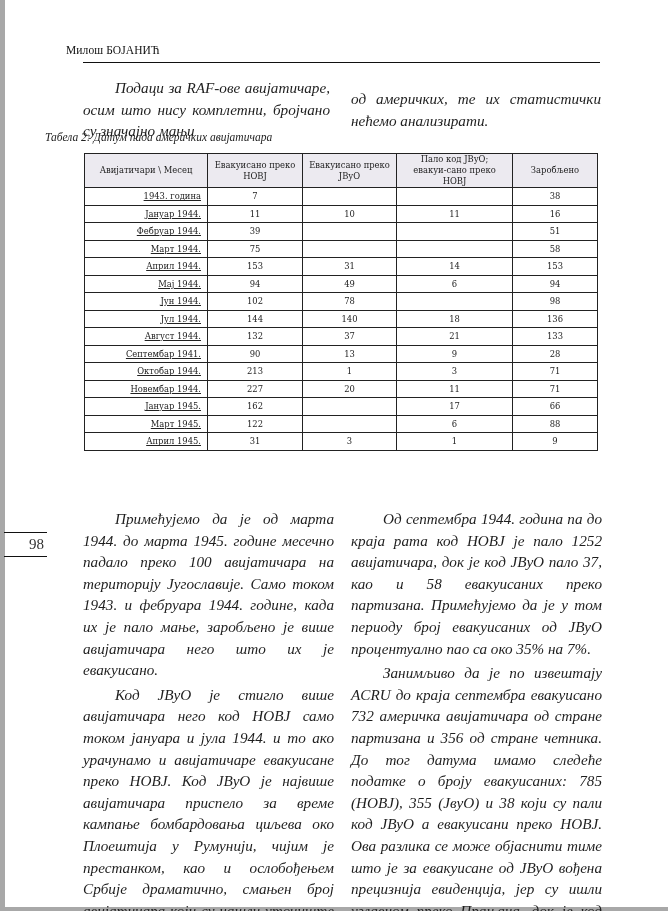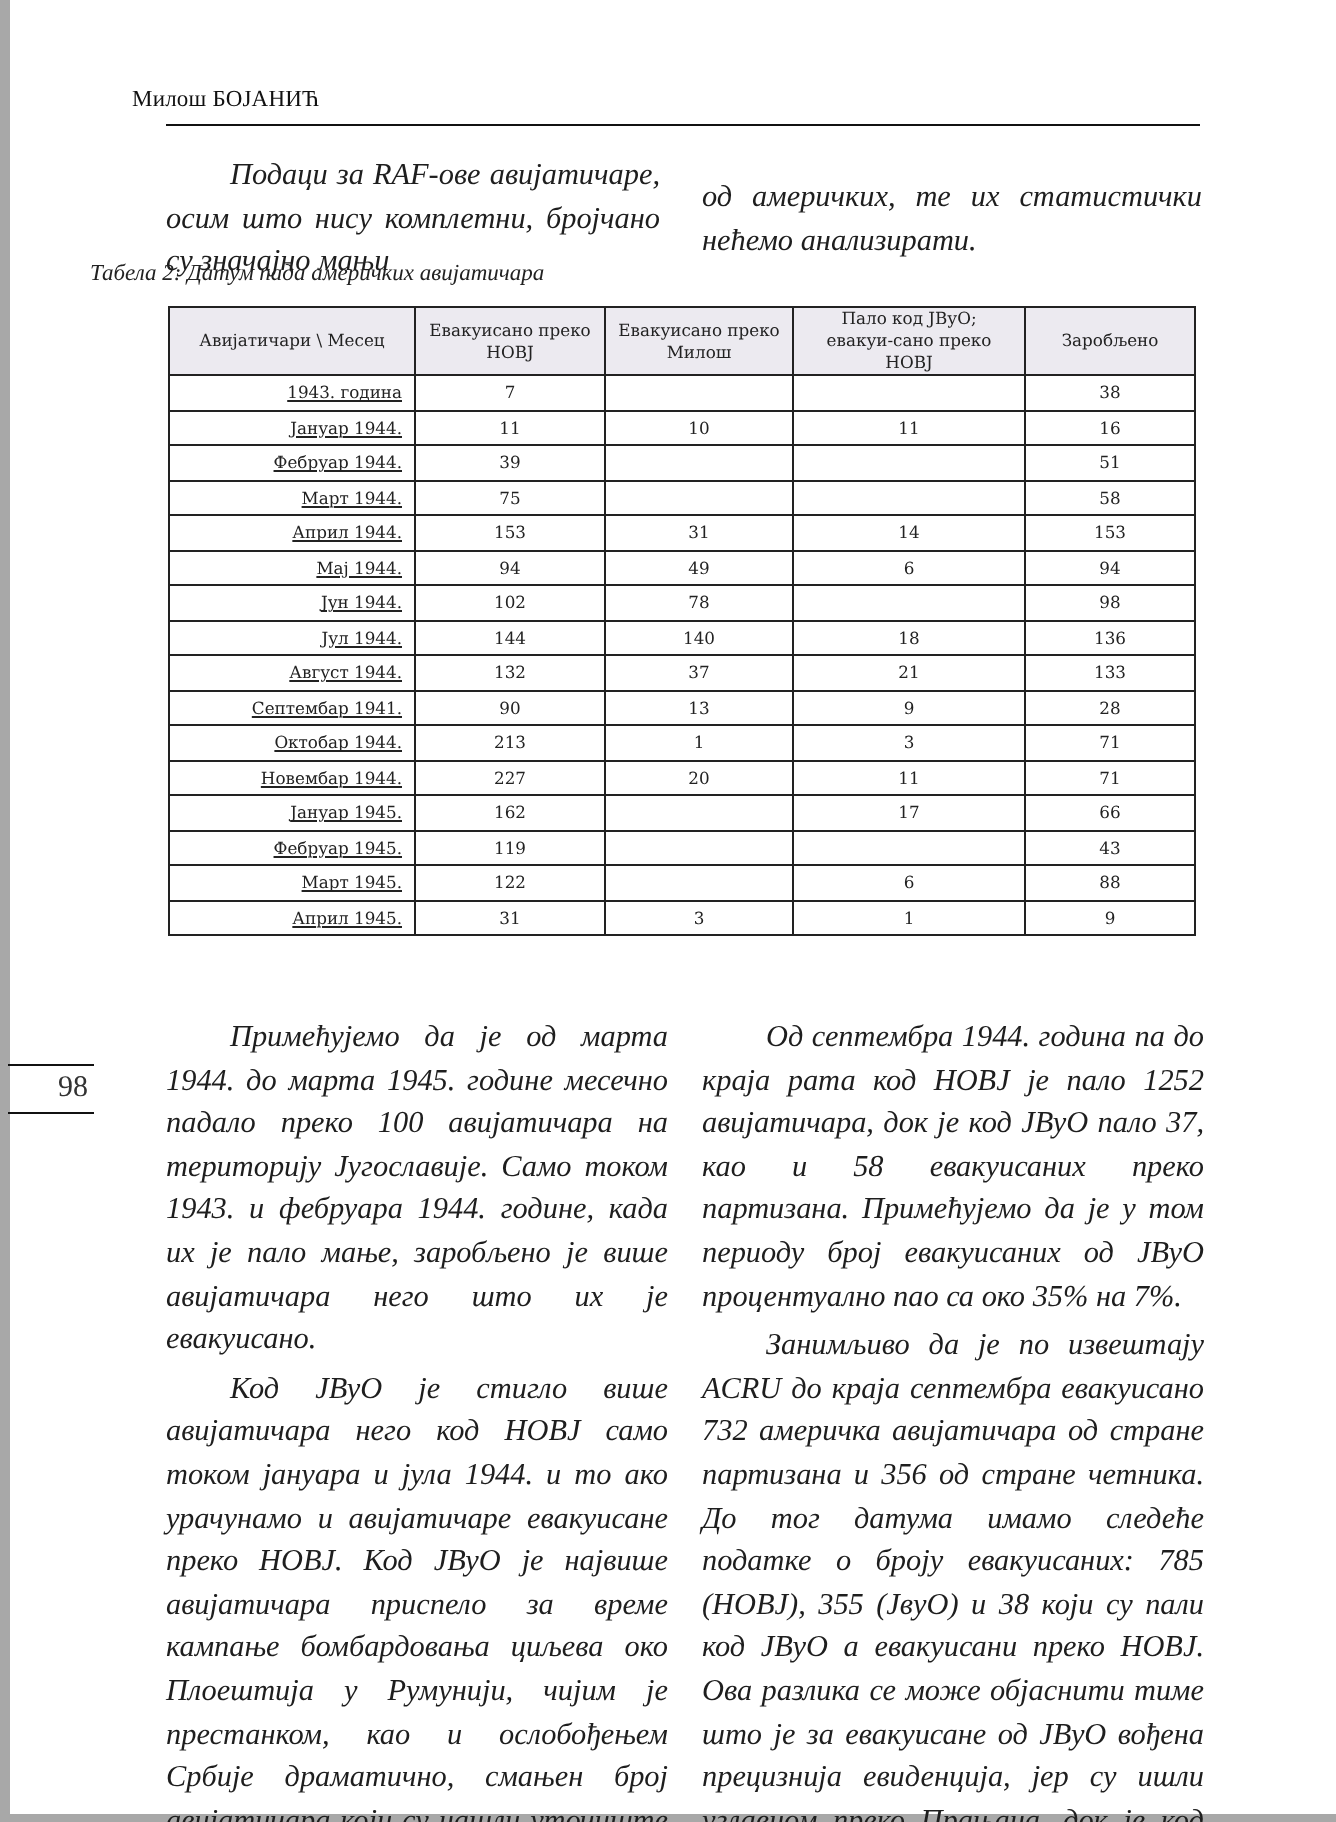--- a/index.html
+++ b/index.html
@@ -60,21 +60,21 @@
   <p>од америчких, те их статистички нећемо анализирати.</p>
 </div>
 
 <div class="caption">Табела 2: Датум пада америчких авијатичара</div>
 
 <table class="data">
   <thead>
     <tr>
       <th class="h0">Авијатичари \ Месец</th>
       <th class="c1">Евакуисано преко НОВЈ</th>
-      <th class="c2">Евакуисано преко Милош</th>
+      <th class="c2">Евакуисано преко ЈВуО</th>
       <th class="c3">Пало код ЈВуО; евакуи-сано преко НОВЈ</th>
       <th>Заробљено</th>
     </tr>
   </thead>
   <tbody id="table-body">
       <tr>
         <td class="month">1943. година</td>
         <td>7</td>
         <td></td>
         <td></td>
@@ -158,27 +158,20 @@
         <td>71</td>
       </tr>
       <tr>
         <td class="month">Јануар 1945.</td>
         <td>162</td>
         <td></td>
         <td>17</td>
         <td>66</td>
       </tr>
       <tr>
-        <td class="month">Фебруар 1945.</td>
-        <td>119</td>
-        <td></td>
-        <td></td>
-        <td>43</td>
-      </tr>
-      <tr>
         <td class="month">Март 1945.</td>
         <td>122</td>
         <td></td>
         <td>6</td>
         <td>88</td>
       </tr>
       <tr>
         <td class="month">Април 1945.</td>
         <td>31</td>
         <td>3</td>

